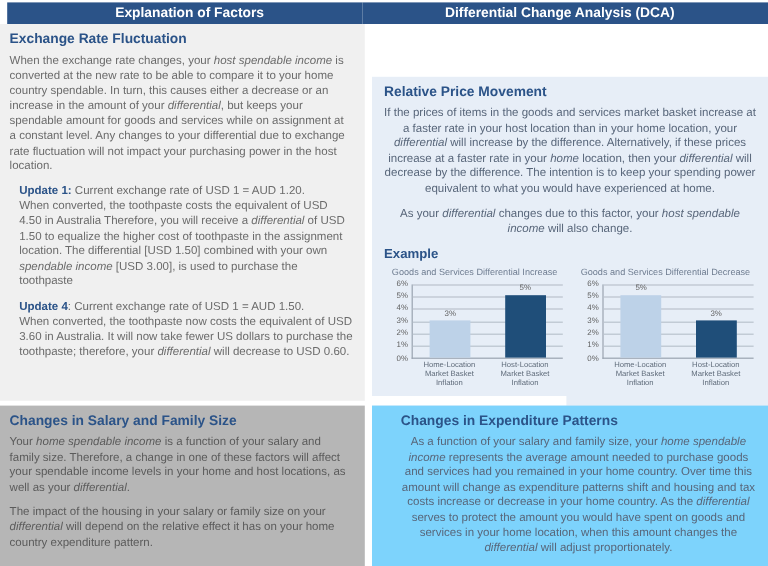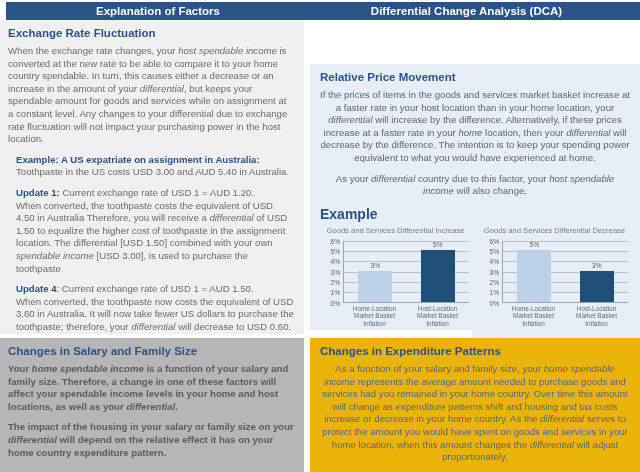--- a/index.html
+++ b/index.html
@@ -77,22 +77,22 @@
   }
   .panel-bl {
     left: 0; top: 338px;
     width: 304px; height: 134px;
     background: #b6b6b6;
     padding: 6px 10px 0 8px;
   }
   .panel-br {
     left: 310px; top: 338px;
     width: 330px; height: 134px;
-    background: #eab308;
-    padding: 6px 10px 0 10px;
+    background: #7dd3fc;
+    padding: 6px 10px 0 24px;
   }
   
   .notch {
     position: absolute;
     left: 310px; top: 330px;
     width: 162px; height: 8px;
     background: #ffffff;
   }
 
   .sect-title {
@@ -108,33 +108,32 @@
     line-height: 12.6px;
     margin: 0 0 8px 0;
   }
   .panel-tr .body-text,
   .panel-br .body-text {
     color: #58667a;
     text-align: center;
   }
   .panel-bl .body-text {
     color: #5b5b5b;
-    font-weight: bold;
   }
   em { font-style: italic; }
   .lbl {
     color: #2b5388;
     font-weight: bold;
     font-style: normal;
   }
 
   
   .example-label {
     color: #2b5388;
-    font-size: 14px;
+    font-size: 11px;
     font-weight: bold;
     margin: 2px 0 4px 0;
   }
 
   
   .charts {
     position: relative;
     display: flex;
     gap: 8px;
     margin-top: 2px;
@@ -234,34 +233,33 @@
   <div class="banner-row">
     <div class="banner banner-left">Explanation of Factors</div>
     <div class="banner banner-right">Differential Change Analysis (DCA)</div>
   </div>
 
   <div class="panel panel-tl">
     <div class="sect-title">Exchange Rate Fluctuation</div>
 
     <p class="body-text"><span>When the exchange rate changes, your </span><em>host spendable income</em><span> is converted at the new rate to be able to compare it to your home country spendable. In turn, this causes either a decrease or an increase in the amount of your </span><em>differential</em><span>, but keeps your spendable amount for goods and services while on assignment at a constant level. Any changes to your differential due to exchange rate fluctuation will not impact your purchasing power in the host location.</span></p>
 
-    <p class="body-text" style="margin-left:8px;"><span class="lbl">Example: A US expatriate on assignment in Australia:</span><span> Toothpaste in the US costs USD 3.00 and AUD 5.40 in Australia.</span></p>
 
     <p class="body-text" style="margin-left:8px;"><span class="lbl">Update 1:</span><span> Current exchange rate of USD 1 = AUD 1.20.</span><br><span>When converted, the toothpaste costs the equivalent of USD 4.50 in Australia Therefore, you will receive a </span><em>differential</em><span> of USD 1.50 to equalize the higher cost of toothpaste in the assignment location.  The differential [USD 1.50] combined with your own </span><em>spendable income</em><span> [USD 3.00], is used to purchase the toothpaste</span></p>
 
     <p class="body-text" style="margin-left:8px;"><span class="lbl">Update 4</span><span>: Current exchange rate of USD 1 = AUD 1.50.</span><br><span>When converted, the toothpaste now costs the equivalent of USD 3.60 in Australia. It will now take fewer US dollars to purchase the toothpaste; therefore, your </span><em>differential</em><span> will decrease to USD 0.60.</span></p>
 
   </div>
 
   <div class="panel panel-tr">
     <div class="sect-title">Relative Price Movement</div>
 
     <p class="body-text"><span>If the prices of items in the goods and services market basket increase at a faster rate in your host location than in your home location, your </span><em>differential</em><span> will increase by the difference.  Alternatively, if these prices increase at a faster rate in your </span><em>home</em><span> location, then your </span><em>differential</em><span> will decrease by the difference. The intention is to keep your spending power equivalent to what you would have experienced at home.</span></p>
 
-    <p class="body-text"><span>As your </span><em>differential</em><span> country due to this factor, your </span><em>host spendable income</em><span> will also change.</span></p>
+    <p class="body-text"><span>As your </span><em>differential</em><span> changes due to this factor, your </span><em>host spendable income</em><span> will also change.</span></p>
 
     <div class="example-label">Example</div>
 
     <div class="charts">
 
       <div class="chart-box">
         <div class="chart-title">Goods and Services Differential Increase</div>
         <div class="plot-wrap">
           <div class="y-axis">
             <div class="y-tick" style="top:0px;">6%</div>

